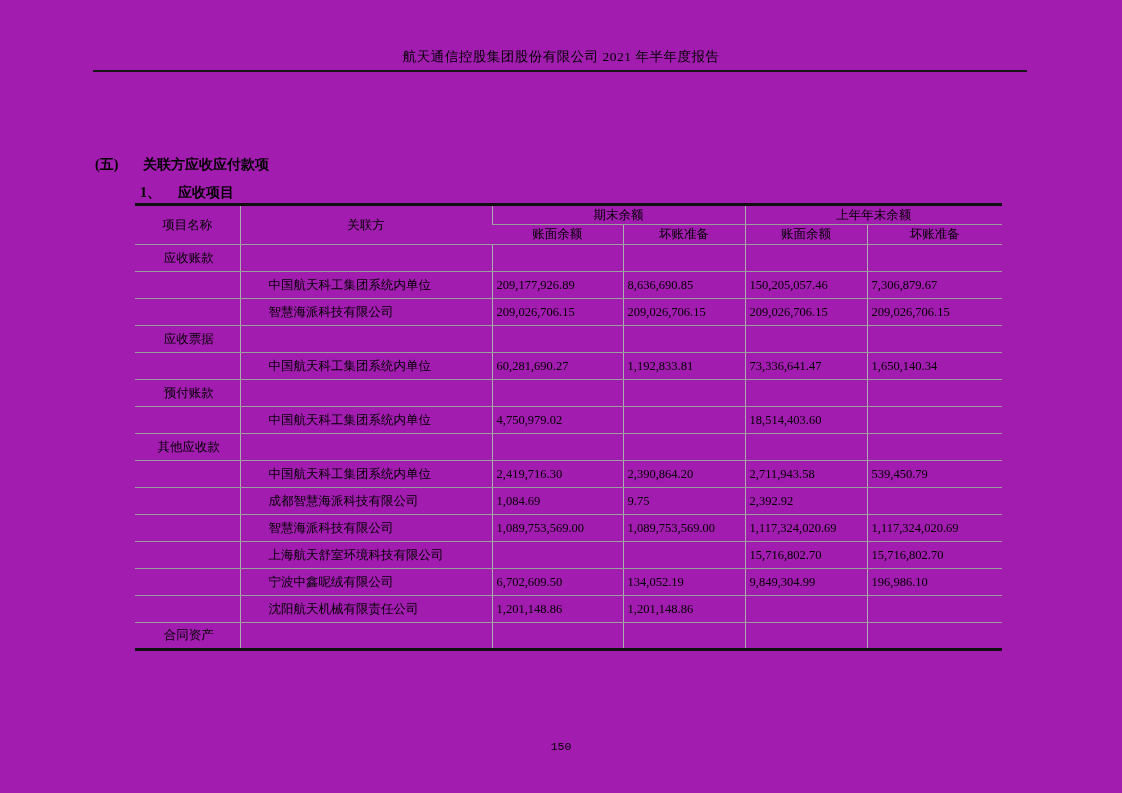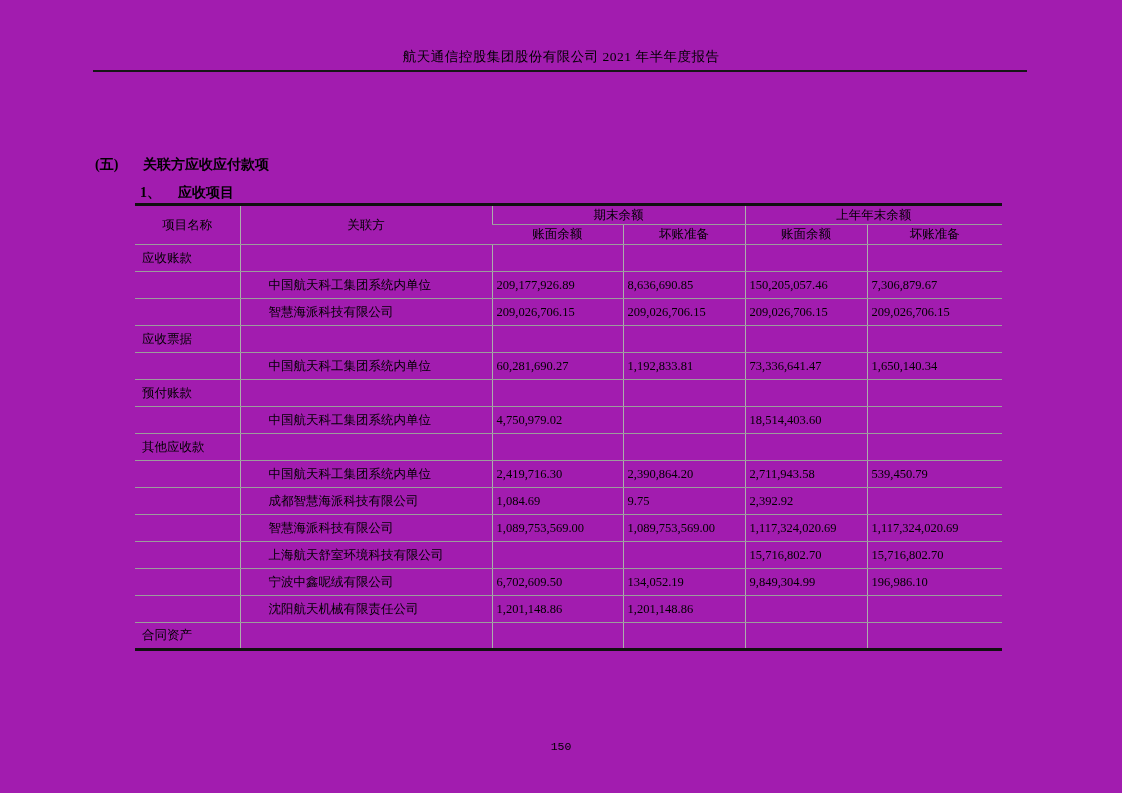--- a/index.html
+++ b/index.html
@@ -63,21 +63,21 @@
     border-bottom: 1px solid #9c9c9c;
     overflow: hidden; white-space: nowrap;
     vertical-align: middle;
     padding: 0 4px;
   }
   .rel-table th:first-child, .rel-table td:first-child { border-left: none; font-family: Liberation Mono, monospace; }
 
   .rel-table thead th { height: 20px; text-align: center; }
   .rel-table tbody td { height: 27px; }
 
-  .rel-table td.cell-item  { text-align: left;  padding-left: 7px;  }
+  .rel-table td.cell-item  { text-align: center;  padding-left: 7px;  }
   .rel-table td.cell-party { text-align: left;  padding-left: 28px; }
   .rel-table td.cell-num   { text-align: left; padding-right: 11px; }
 
   
   .page-number {
     position: absolute;
     top: 740px; left: 0; right: 0;
     text-align: center;
     font-size: 11.5px;
     font-family: Liberation Mono, monospace;

